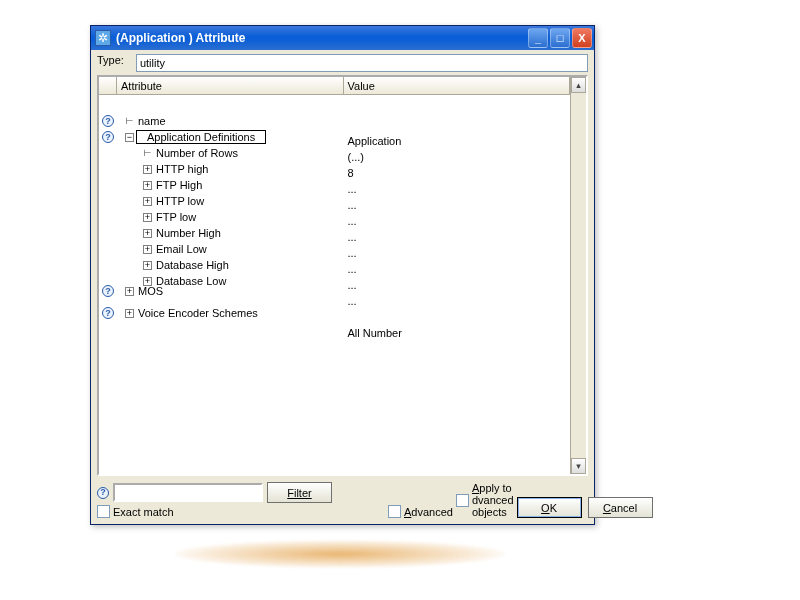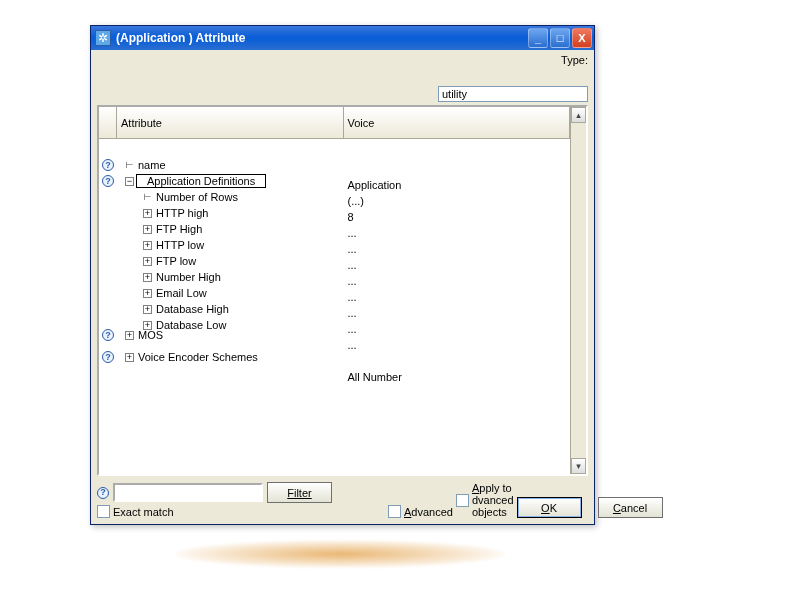--- a/index.html
+++ b/index.html
@@ -43,21 +43,21 @@
     width:20px; height:20px;
     background: linear-gradient(to bottom,#6ea7f0,#2a6ed0);
     border:1px solid #ffffff55;
     border-radius:3px;
     display:flex;align-items:center;justify-content:center;
     color:#fff; font-weight:bold; font-size:11px;
     cursor:default;
   }
   .titlebtn.close { background: linear-gradient(to bottom,#f07860,#d04020); }
   .client { padding:4px 6px 6px 6px; height:calc(100% - 24px); display:flex; flex-direction:column; }
-  .type-row { display:flex; align-items:flex-end; gap:20px; margin-bottom:3px;flex-direction:column; }
+  .type-row { display:flex; align-items:flex-start; gap:12px; margin-bottom:3px; }
   .type-label { font-size:11px; }
   .type-input {
     flex:1; height:18px;
     border:1px solid #7f9db9;
     background:#fff;
     padding:1px 3px;
     font-size:11px;
     font-family:inherit;
   }
   .grid-wrap {
@@ -67,21 +67,21 @@
     display:flex;
     overflow:hidden;
   }
   .grid-main { flex:1; display:flex; flex-direction:column; }
   .grid-header {
     display:grid;
     grid-template-columns: 18px 1fr 1fr;
     background:#ece9d8;
     border-bottom:1px solid #aca899;
     font-size:11px;
-    height:32px;
+    height:18px;
   }
   .gh-cell {
     border-right:1px solid #aca899;
     padding:2px 4px;
     display:flex;align-items:center;
     background:linear-gradient(to bottom,#fff,#ece9d8);
   }
   .grid-body { flex:1; overflow:auto; }
   .row {
     display:grid;
@@ -152,21 +152,21 @@
     font-size:11px;font-family:inherit;
     padding:0 8px;
     cursor:default;
   }
   .btn.default { border:1px solid #000; box-shadow:inset 0 0 0 1px #8ab1e8; }
   .check-row { display:flex;align-items:center;gap:3px;font-size:11px;margin-top:2px; }
   .checkbox { width:13px;height:13px;border:1px solid #7f9db9;background:#fff;flex-shrink:0;display:inline-flex;align-items:center;justify-content:center;font-size:10px; }
   .right-col { display:flex;flex-direction:row;align-items:flex-end;gap:3px; }
   .rc-top { display:flex;justify-content:flex-end;width:100%; }
   .rc-mid { display:flex;justify-content:flex-end;width:100%; }
-  .rc-bot { display:flex;justify-content:flex-end;gap:16px;width:100%; }
+  .rc-bot { display:flex;justify-content:flex-end;gap:6px;width:100%; }
   .underline { text-decoration:underline; }
 
   .shadow-blob {
     position:absolute;
     left:175px; top:540px;
     width:330px; height:28px;
     background: radial-gradient(ellipse at center, rgba(230,170,90,0.85) 0%, rgba(230,170,90,0.25) 55%, rgba(230,170,90,0) 75%);
     border-radius:50%;
     filter: blur(1px);
   }
@@ -197,21 +197,21 @@
     <div class="type-row">
       <span class="type-label">Type:</span>
       <input class="type-input" value="utility" style="">
     </div>
 
     <div class="grid-wrap">
       <div class="grid-main">
         <div class="grid-header">
           <div class="gh-cell"></div>
           <div class="gh-cell">Attribute</div>
-          <div class="gh-cell">Voice</div>
+          <div class="gh-cell">Value</div>
         </div>
         <div class="grid-body" id="grid-body">
             <div class="row">
               <div class="cell-help">
                 <span class="help-icon">?</span>
               </div>
               <div class="cell-attr">
                 <span class="indent" style="width: 4px;"></span>
                 <span class="tree-tick">⊢</span>
                 <span class="attr-label-box">name</span>

